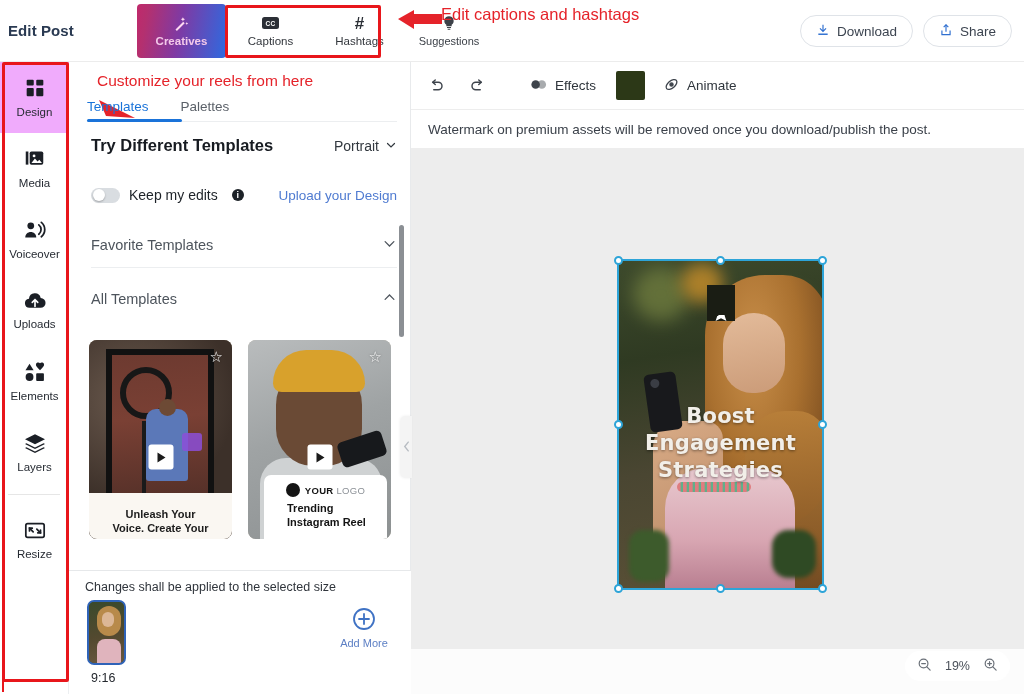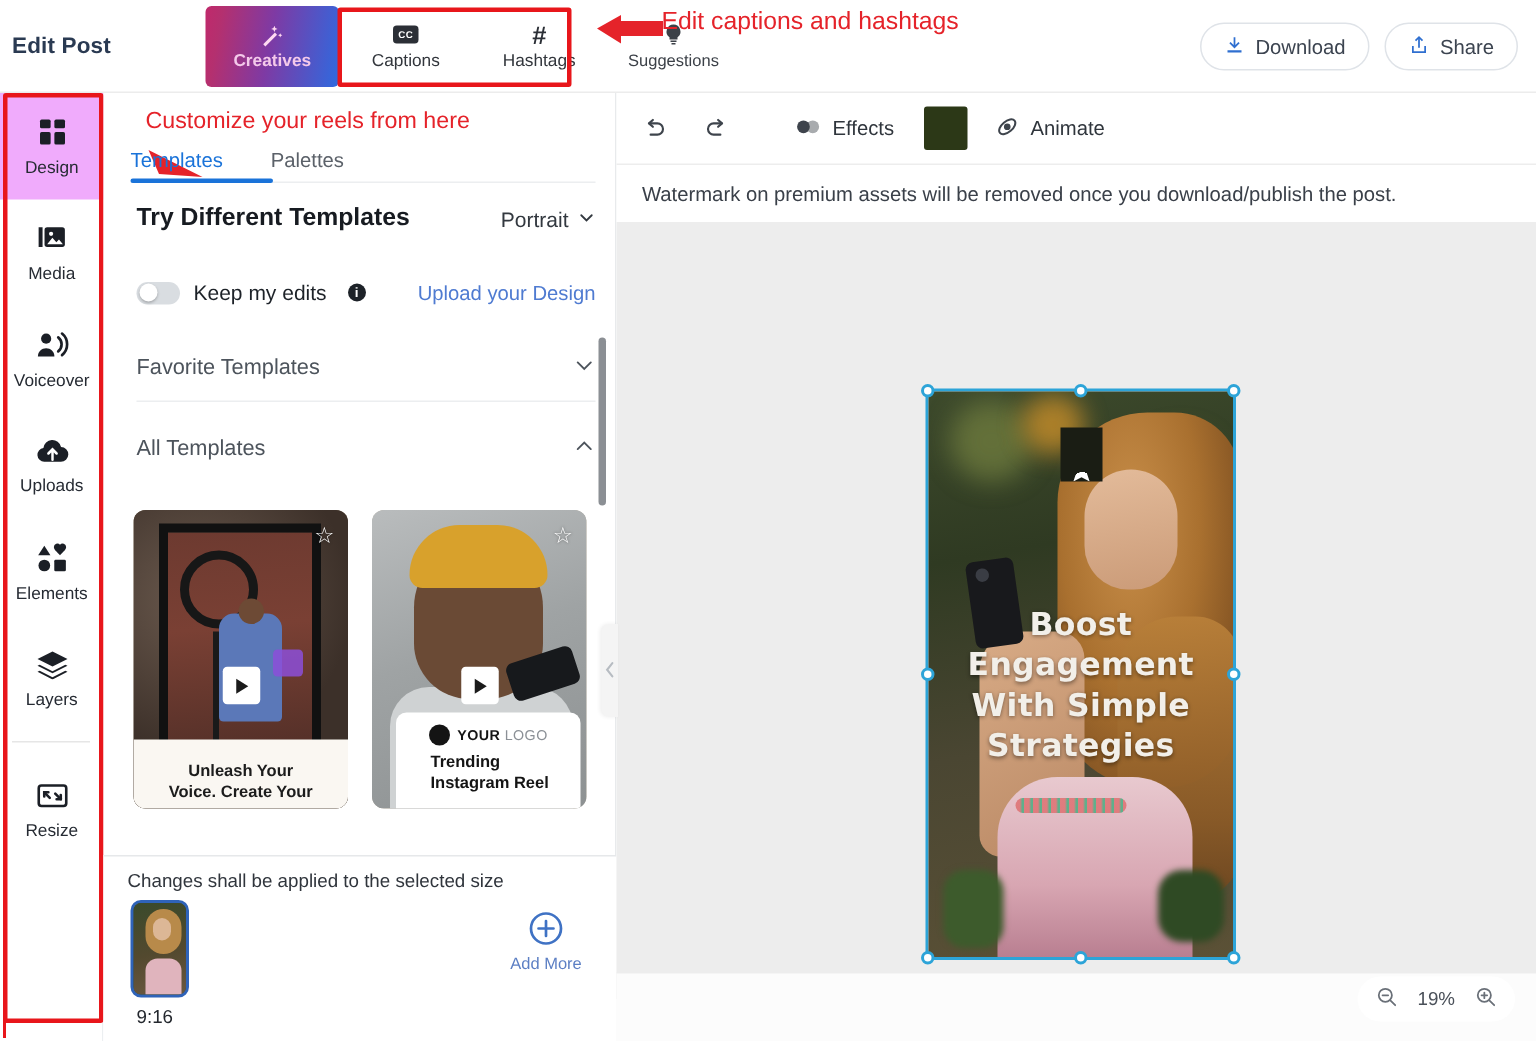--- a/index.html
+++ b/index.html
@@ -242,21 +242,21 @@
     font-size:13.5px; color:#3a4049;
   }
 
   .stage {
     position:absolute; left:0; top:86px; width:613px; height:517px;
     background:#ededed;
   }
 
   
   .sel-frame {
-    position:absolute; left:206px; top:111px; width:207px; height:381px;
+    position:absolute; left:206px; top:111px; width:207px; height:331px;
     border:2px solid #2da4d8;
   }
   .media {
     position:absolute; inset:0; overflow:hidden;
     background:linear-gradient(170deg,#3d4a2c 0%,#2f3a22 28%,#4a4632 60%,#5b5136 100%);
   }
   .m-bokeh1{position:absolute;left:14px;top:6px;width:56px;height:54px;border-radius:50%;background:#6e7b3e;filter:blur(9px);opacity:.8;}
   .m-bokeh2{position:absolute;left:62px;top:2px;width:42px;height:40px;border-radius:50%;background:#c08a2a;filter:blur(8px);opacity:.85;}
   .m-bokeh3{position:absolute;right:10px;top:30px;width:50px;height:50px;border-radius:50%;background:#78843f;filter:blur(10px);opacity:.7;}
   .m-hair{
@@ -692,21 +692,20 @@
           <div class="m-arm"></div>
           <div class="m-phone"></div>
           <div class="m-dress"></div>
           <div class="m-beads"></div>
           <div class="m-green1"></div>
           <div class="m-green2"></div>
           <div class="watermark-logo"></div>
           <div class="overlay-text">
             <div>Boost</div>
             <div>Engagement</div>
-            <div>With Simple</div>
             <div>Strategies</div>
           </div>
         </div>
         <span class="handle h-tl"></span>
         <span class="handle h-tc"></span>
         <span class="handle h-tr"></span>
         <span class="handle h-ml"></span>
         <span class="handle h-mr"></span>
         <span class="handle h-bl"></span>
         <span class="handle h-bc"></span>

